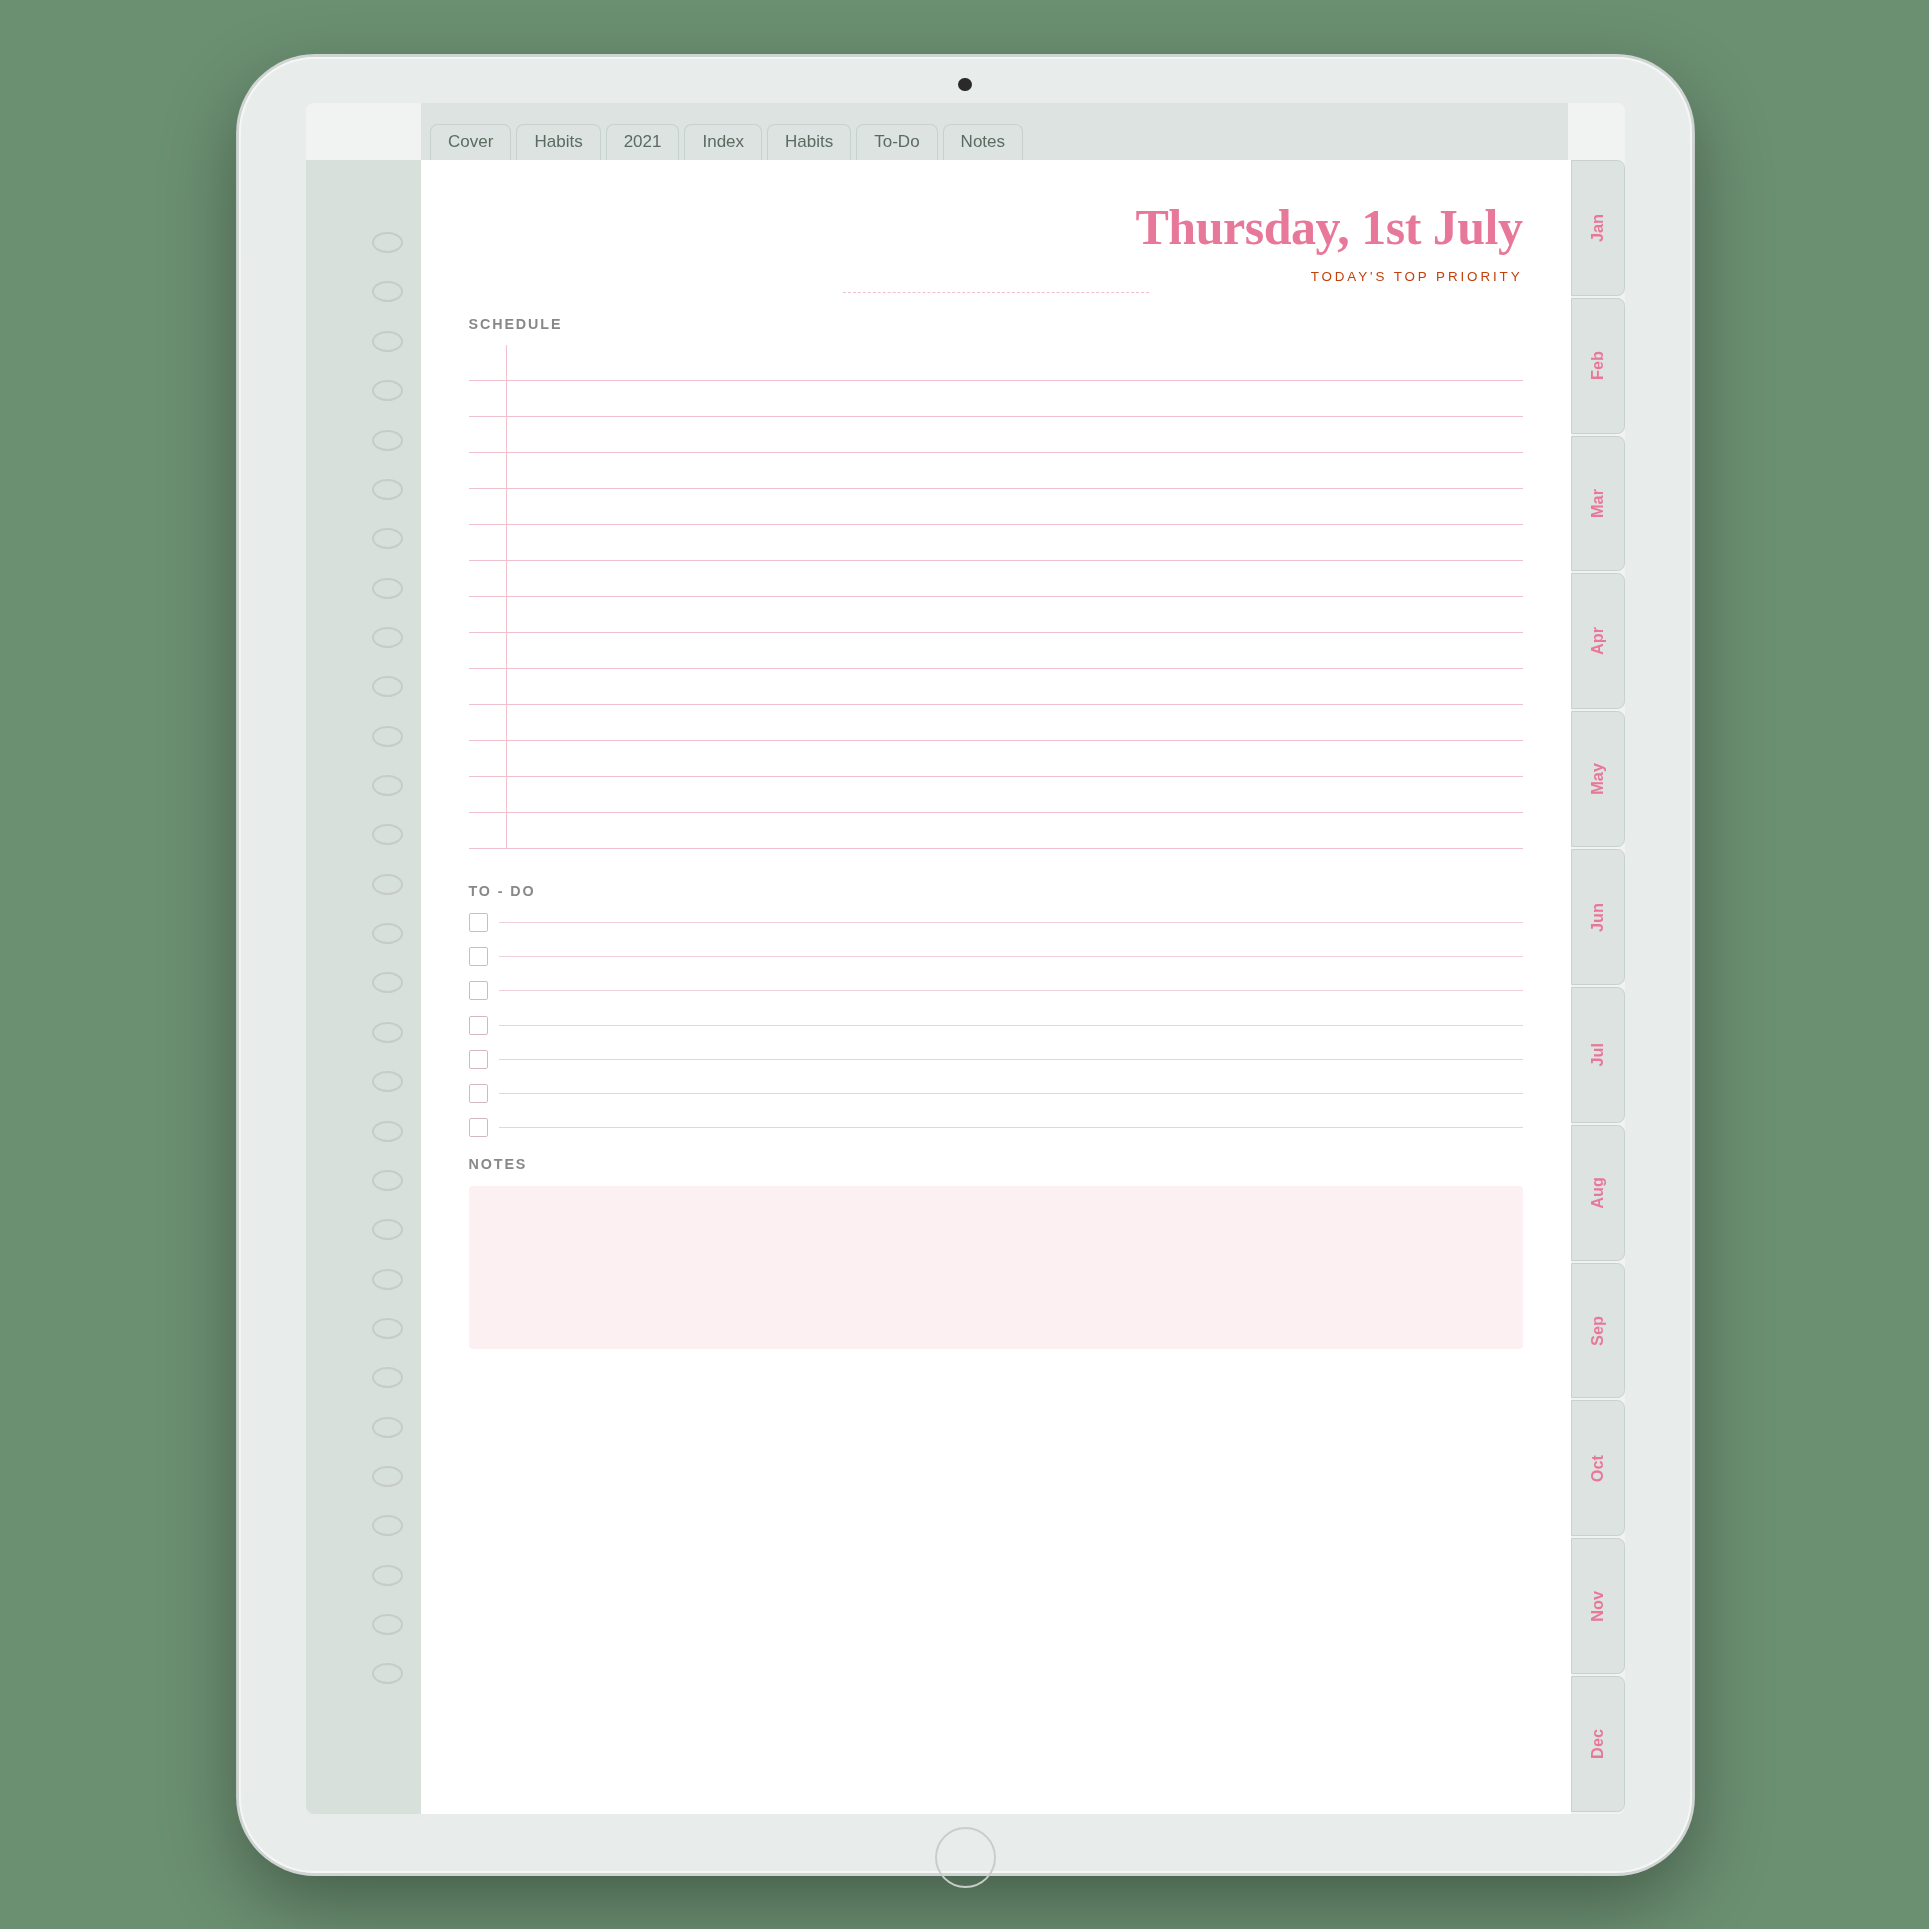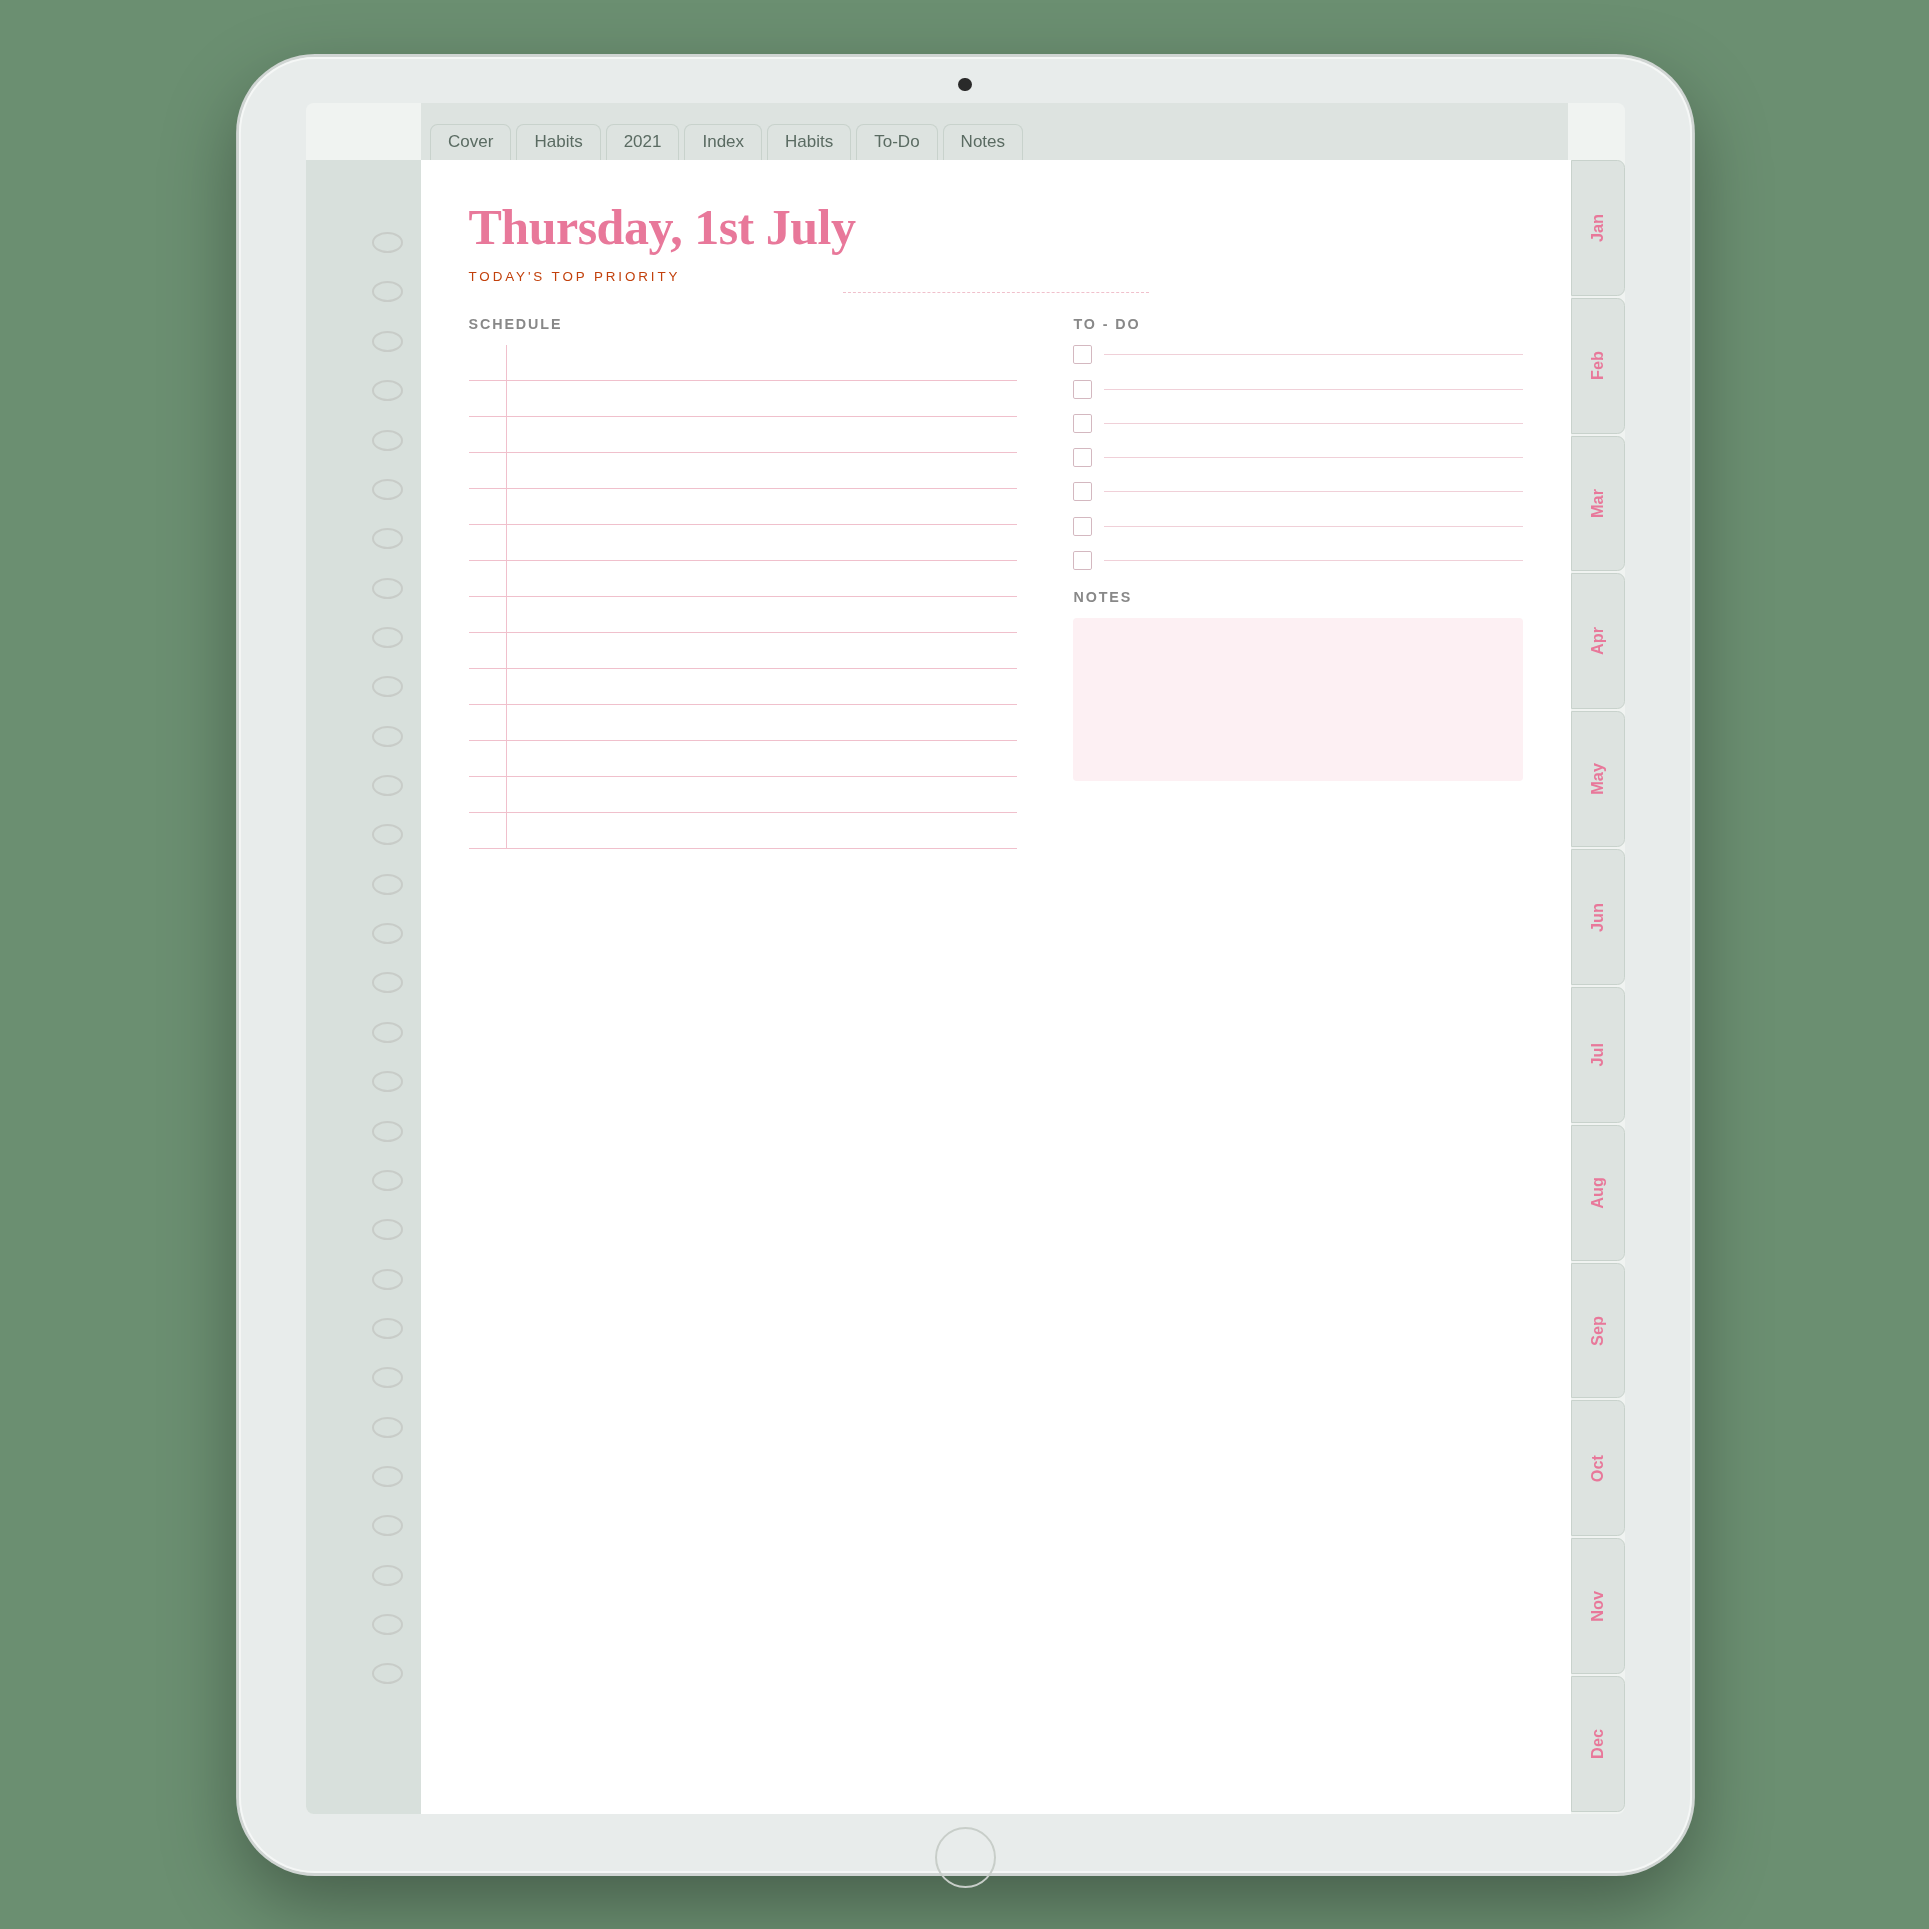--- a/index.html
+++ b/index.html
@@ -152,21 +152,21 @@
       left: 115px;
       right: 54px;
       bottom: 0;
       background: #ffffff;
       padding: 38px 48px 38px 48px;
       overflow: hidden;
     }
 
     
     .day-header {
-      text-align: left;
+      text-align: right;
       margin-bottom: 17px;
     }
 
     .day-title {
       font-size: 50px;
       font-weight: 700;
       color: #e8789a;
       font-family: Georgia, 'Times New Roman', serif;
       letter-spacing: -0.5px;
     }
@@ -183,21 +183,22 @@
     .dotted-line {
       border: none;
       border-top: 1.9px dashed #f0c0cc;
       width: 306px;
       margin: 0 auto 23px auto;
     }
 
     
     .two-col {
       display: flex;
-      gap: 56px;
+      gap: 34px;
+      flex-direction: column;
     }
 
     .left-col {
       flex: 1.1;
     }
 
     .right-col {
       flex: 0.9;
     }
 

